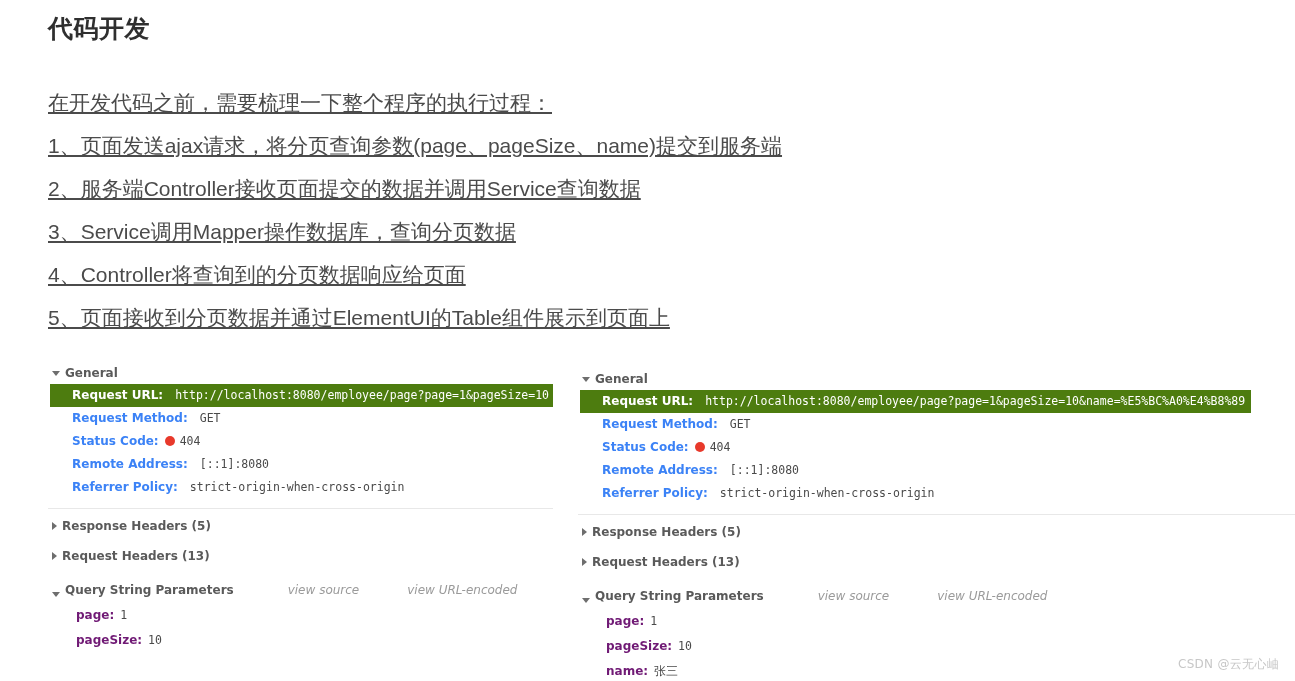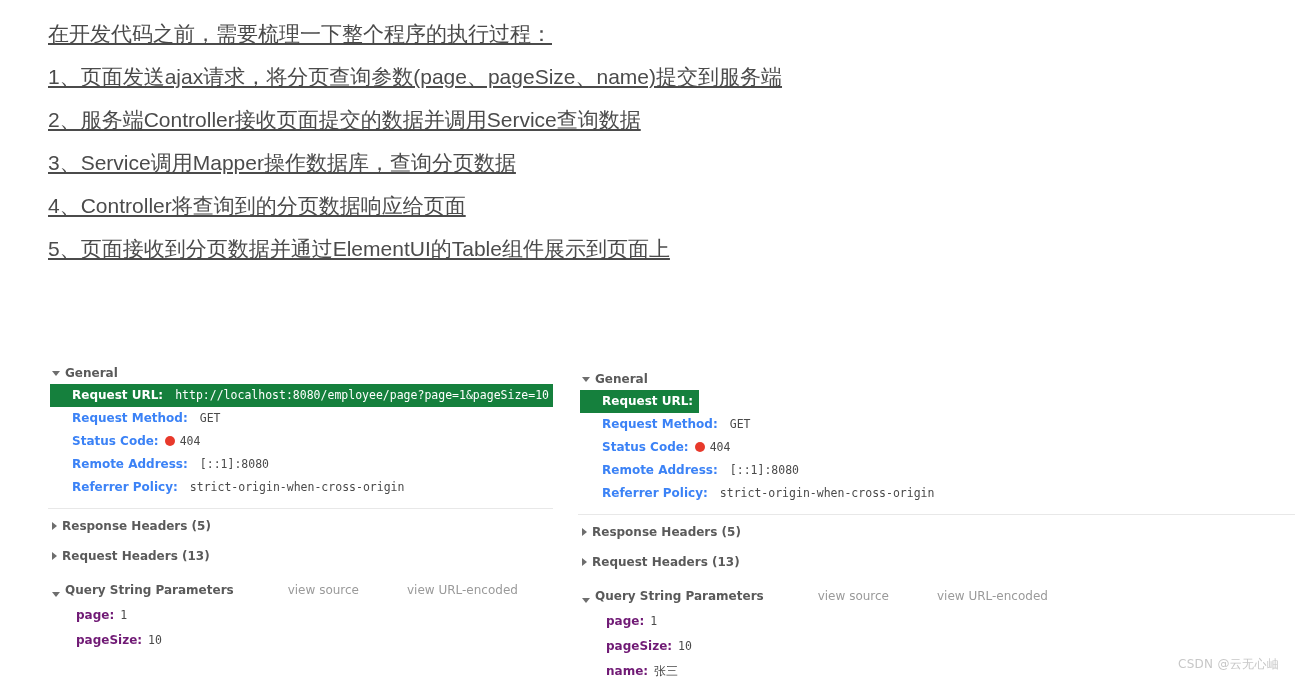--- a/index.html
+++ b/index.html
@@ -109,21 +109,21 @@
     font-family: "DejaVu Sans", "Liberation Sans", sans-serif;
   }
   .kv-row .v {
     font-family: "DejaVu Sans Mono", "Liberation Mono", monospace;
     color: #4a4a4a;
     margin-left: 12px;
     white-space: nowrap;
     font-size: 11.5px;
   }
   .kv-row.highlight {
-    background: #15803d;
+    background: #4d7c0f;
     margin-left: 2px;
     padding-left: 22px;
     padding-right: 6px;
     display: inline-flex;
     border-radius: 0;
   }
   .kv-row.highlight .k,
   .kv-row.highlight .v {
     color: #ffffff;
   }
@@ -155,20 +155,21 @@
     color: #5a5a5a;
     padding: 2px 0 2px 4px;
     height: 20px;
   }
   .qsp-link {
     font-weight: normal;
     color: #9a9a9a;
     font-size: 12px;
     margin-left: 48px;
     cursor: pointer;
+    font-style: italic;
   }
   .qsp-link.first { margin-left: 54px; }
 
   .qsp-row {
     display: flex;
     align-items: baseline;
     font-size: 12px;
     line-height: 25px;
     padding-left: 28px;
   }
@@ -195,20 +196,21 @@
     color: #c7c7c7;
     font-family: "DejaVu Sans", "Liberation Sans", sans-serif;
     letter-spacing: 0.3px;
     user-select: none;
   }
 </style>
 </head>
 <body>
 
 <div class="article">
+  <h1 class="page-title">代码开发</h1>
   <div class="para">在开发代码之前，需要梳理一下整个程序的执行过程：</div>
   <div class="para">1、页面发送ajax请求，将分页查询参数(page、pageSize、name)提交到服务端</div>
   <div class="para">2、服务端Controller接收页面提交的数据并调用Service查询数据</div>
   <div class="para">3、Service调用Mapper操作数据库，查询分页数据</div>
   <div class="para">4、Controller将查询到的分页数据响应给页面</div>
   <div class="para">5、页面接收到分页数据并通过ElementUI的Table组件展示到页面上</div>
 </div>
 
 <div class="devtools-wrap">
 
@@ -279,20 +281,21 @@
   <div class="panel panel-right">
 
     <div class="section-header" style="margin-top:6px">
       <span class="tri tri-down"></span>
       <span>General</span>
     </div>
 
     <div class="hl-outer">
       <div class="kv-row highlight">
         <span class="k">Request URL:</span>
+        <span class="v">http://localhost:8080/employee/page?page=1&amp;pageSize=10&amp;name=%E5%BC%A0%E4%B8%89</span>
       </div>
     </div>
 
     <div class="kv-row">
       <span class="k">Request Method:</span>
       <span class="v">GET</span>
     </div>
 
     <div class="kv-row">
       <span class="k">Status Code:</span>

